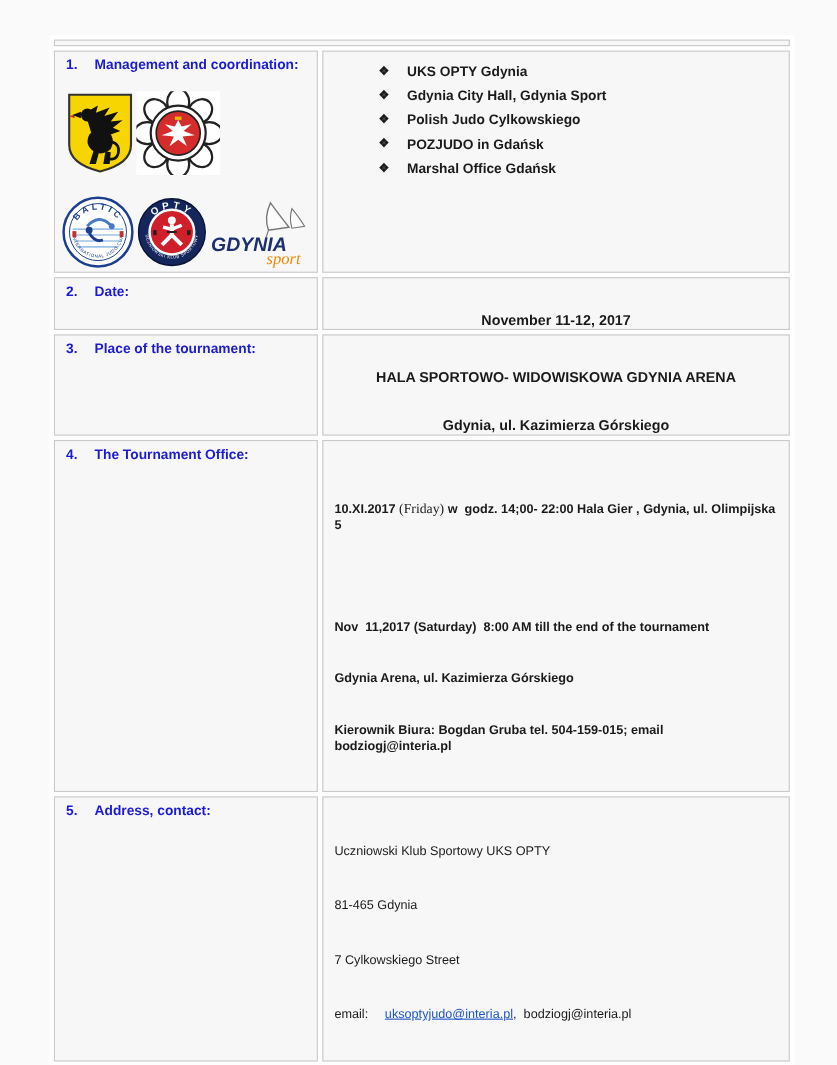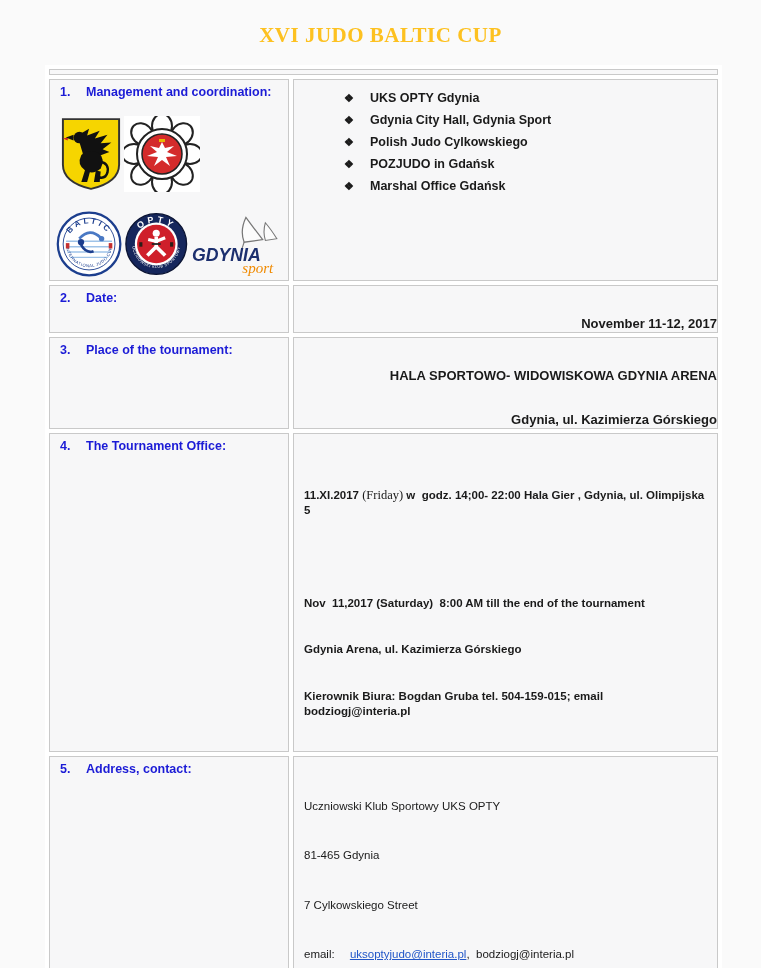--- a/index.html
+++ b/index.html
@@ -34,36 +34,35 @@
   .pre{white-space:pre-wrap;}
 
   
   .bullets{margin:7px 0 0 50px;}
   .bullet-row{display:flex;font-weight:bold;font-size:12.5px;line-height:22px;}
   .bullet-glyph{width:26px;font-size:11px;flex-shrink:0;}
   .logos-top{display:flex;align-items:flex-start;margin:15px 0 0 10px;}
   .logos-bottom{display:flex;align-items:center;margin:16px 0 0 6px;gap:3px;}
 
   
-  .center-bold{text-align:right;font-weight:bold;font-size:13px;padding-top:2px;line-height:17px;margin-top:27px;}
+  .center-bold{text-align:center;font-weight:bold;font-size:13px;padding-top:2px;line-height:17px;margin-top:27px;}
 
   
   .office{padding:23px 8px 0 10px;font-weight:bold;font-size:11.5px;line-height:15.5px;}
   .office .serif{font-family:"Liberation Serif",serif;font-size:12.5px;font-weight:400;}
   .office .gap{height:15px;}
 
   
   .addr{padding:8px 8px 0 10px;font-size:11.5px;line-height:16.5px;}
   .link-underline{color:#2156c8;text-decoration:underline;cursor:pointer;padding-left:12px;}
 </style>
 </head>
 <body>
 
 <div class="doc-header">
-  <div class="title-2">XVI JUDO BALTIC CUP</div>
 </div>
 
 <table class="main">
   <colgroup>
       <col class="c1">
       <col class="c2">
     </colgroup>
 
   <tbody>
       <tr>
@@ -240,21 +239,21 @@
 
   <tr>
     <td class="rh4">
       <div class="label-line">
             <span class="label-num">4.</span>
             <span class="label-text">The Tournament Office:</span>
           </div>
     </td>
     <td class="rh4">
       <div class="office pre">
-        <div><span>11.XI.2017 </span><span class="serif">(Friday)</span><span> w  godz. 14;00- 22:00 Hala Gier , Gdynia, ul. Olimpijska 5</span></div>
+        <div><span>10.XI.2017 </span><span class="serif">(Friday)</span><span> w  godz. 14;00- 22:00 Hala Gier , Gdynia, ul. Olimpijska 5</span></div>
         <div class="gap"></div>
         <div>Nov  11,2017 (Saturday)  8:00 AM till the end of the tournament</div>
         <div>Gdynia Arena, ul. Kazimierza Górskiego</div>
         <div>Kierownik Biura: Bogdan Gruba tel. 504-159-015; email bodziogj@interia.pl</div>
       </div>
     </td>
   </tr>
 
   <tr>
     <td class="rh5">

